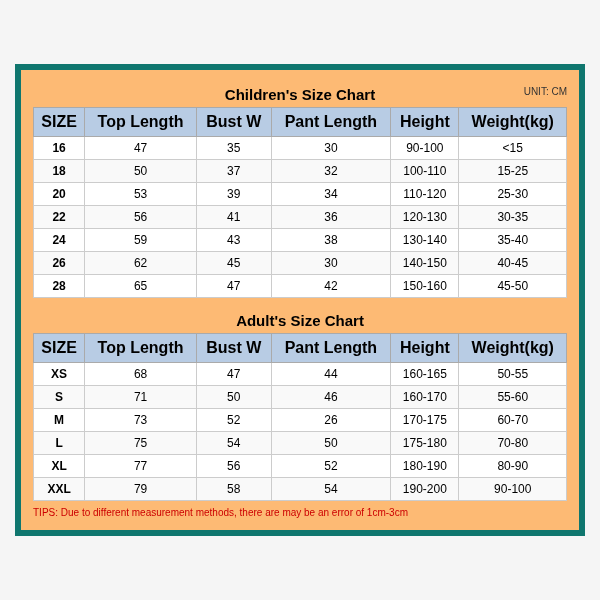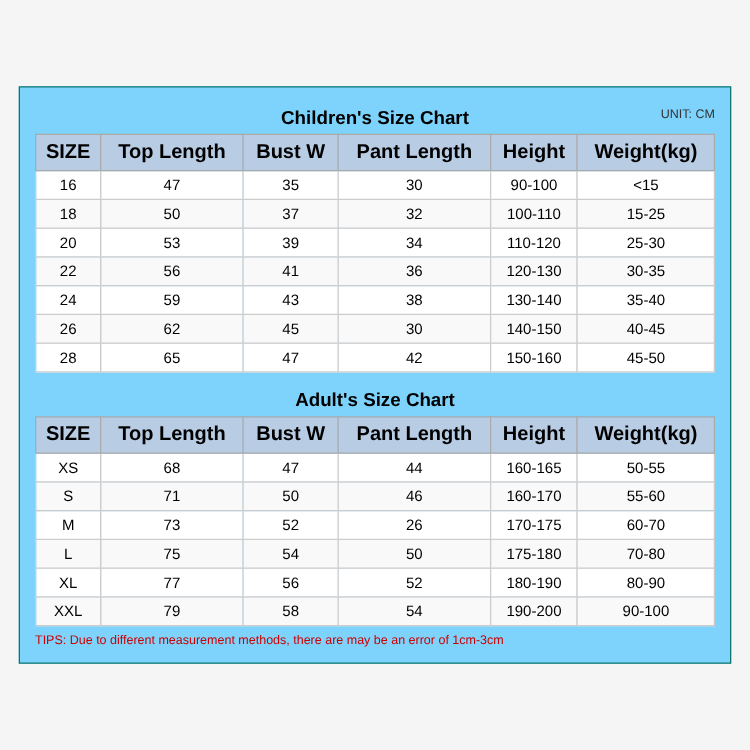--- a/index.html
+++ b/index.html
@@ -6,22 +6,22 @@
     body {
       width: 600px;
       height: 600px;
       background: #f5f5f5;
       display: flex;
       align-items: center;
       justify-content: center;
       font-family: Arial, sans-serif;
     }
     .chart-container {
-      background: #7dd3fc;
-      border: 1px solid #0f766e;
+      background: #fdba74;
+      border: 6px solid #0f766e;
       width: 570px;
       padding: 10px 12px 12px 12px;
     }
     .section-title {
       text-align: center;
       font-size: 15px;
       font-weight: bold;
       padding: 6px 0 4px 0;
       position: relative;
     }
@@ -53,21 +53,21 @@
       text-align: center;
       font-size: 12px;
     }
     tr:nth-child(even) td {
       background: #f9f9f9;
     }
     tr:nth-child(odd) td {
       background: #fff;
     }
     td:first-child {
-      font-weight: normal;
+      font-weight: bold;
       margin-left: 30px;
     }
     .section-gap {
       height: 8px;
     }
     .tips {
       font-size: 10px;
       color: #cc0000;
       margin-top: 6px;
     }

